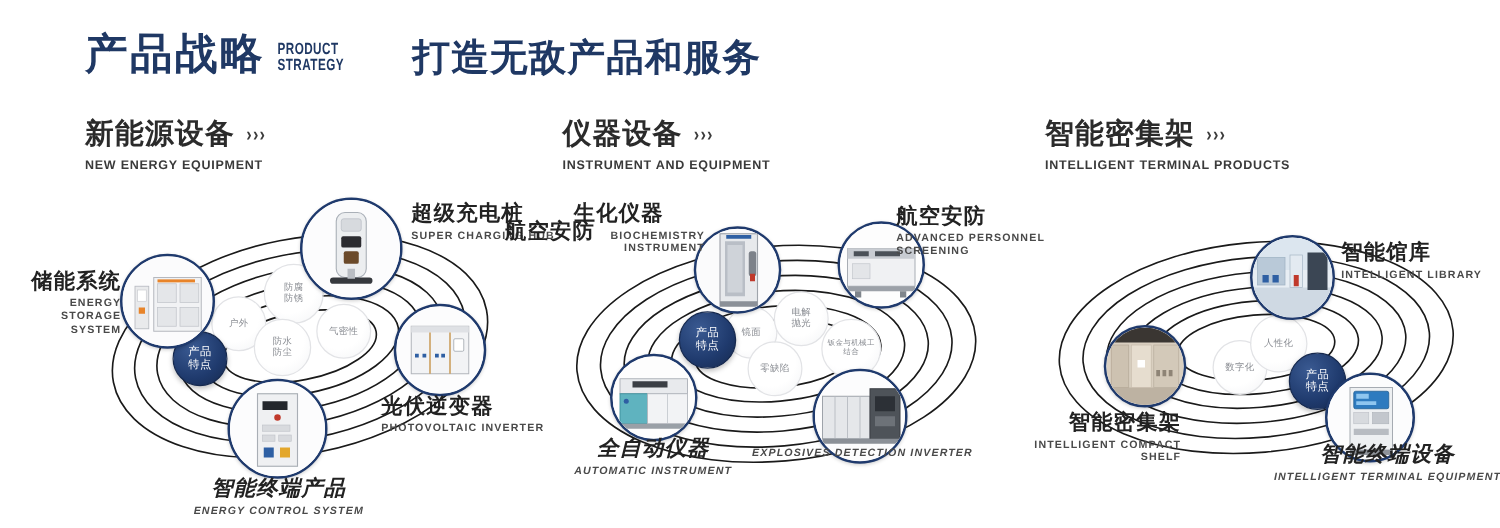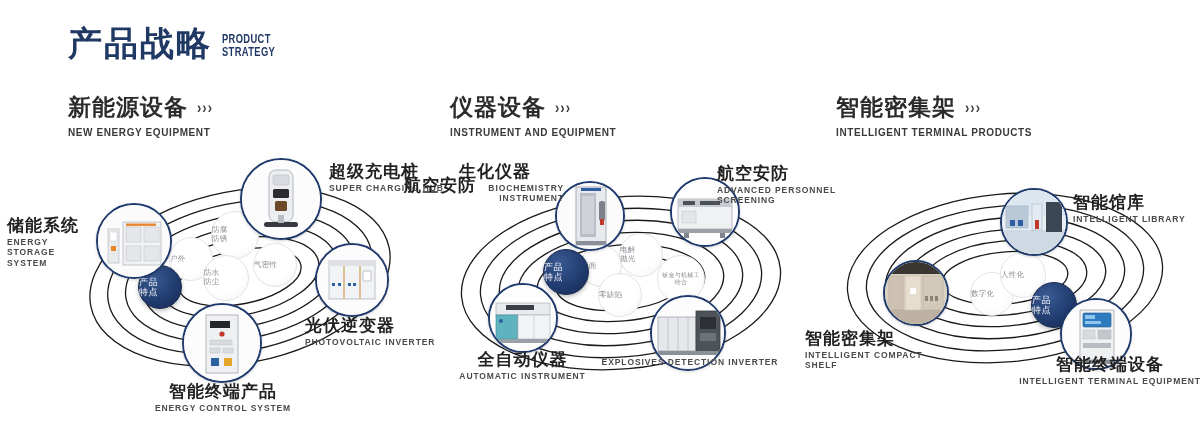--- a/index.html
+++ b/index.html
@@ -58,27 +58,27 @@
   
   .lbl{position:absolute;white-space:nowrap;}
   .lbl .cn{
     font-size:17px;font-weight:bold;color:#222;letter-spacing:1px;
     line-height:1.05;font-family:"DejaVu Sans",sans-serif;
   }
   .lbl .en{
     font-size:8.5px;font-weight:bold;color:#4a4a4a;letter-spacing:.9px;
     line-height:1.25;margin-top:2px;
   }
-  .lbl.right .cn,.lbl.right .en{}
-  .lbl.center .cn,.lbl.center .en{text-align:center;}
+  .lbl.right .cn,.lbl.right .en{text-align:right;}
+  .lbl.center .cn,.lbl.center .en{text-align:center;font-style:italic;}
 
   
   .feat{
     position:absolute;border-radius:50%;display:flex;align-items:center;
-    justify-content:flex-start;text-align:center;color:#8a8d93;
+    justify-content:center;text-align:center;color:#8a8d93;
     background:radial-gradient(circle at 40% 35%,#ffffff 55%,#f2f3f5 100%);
     border:1px solid #e2e3e6;font-size:7.5px;line-height:1.15;
     font-family:"DejaVu Sans",sans-serif;letter-spacing:.3px;
   }
   .feat.core{
     color:#ffffff;font-weight:normal;font-size:9px;letter-spacing:.5px;
     background:radial-gradient(circle at 35% 30%,#3a5a92 0%,#1f3a6d 60%,#16294e 100%);
     border:1px solid #16294e;box-shadow:0 2px 4px rgba(0,0,0,.25);
   }
 </style>
@@ -87,20 +87,21 @@
 
 <div class="stage">
 
   <div class="hdr">
     <div class="hdr-cn">产品战略</div>
     <div class="hdr-en">
       <div>PRODUCT</div>
       <div>STRATEGY</div>
     </div>
   </div>
+  <div class="hdr-sub">打造无敌产品和服务</div>
 
   <div class="sec" style="left:68px;top:96px;">
     <div class="sec-row">
       <div class="sec-cn">新能源设备</div>
       <div class="sec-arrows">
         <span>›</span>
           <span>›</span>
           <span>›</span>
       </div>
     </div>

